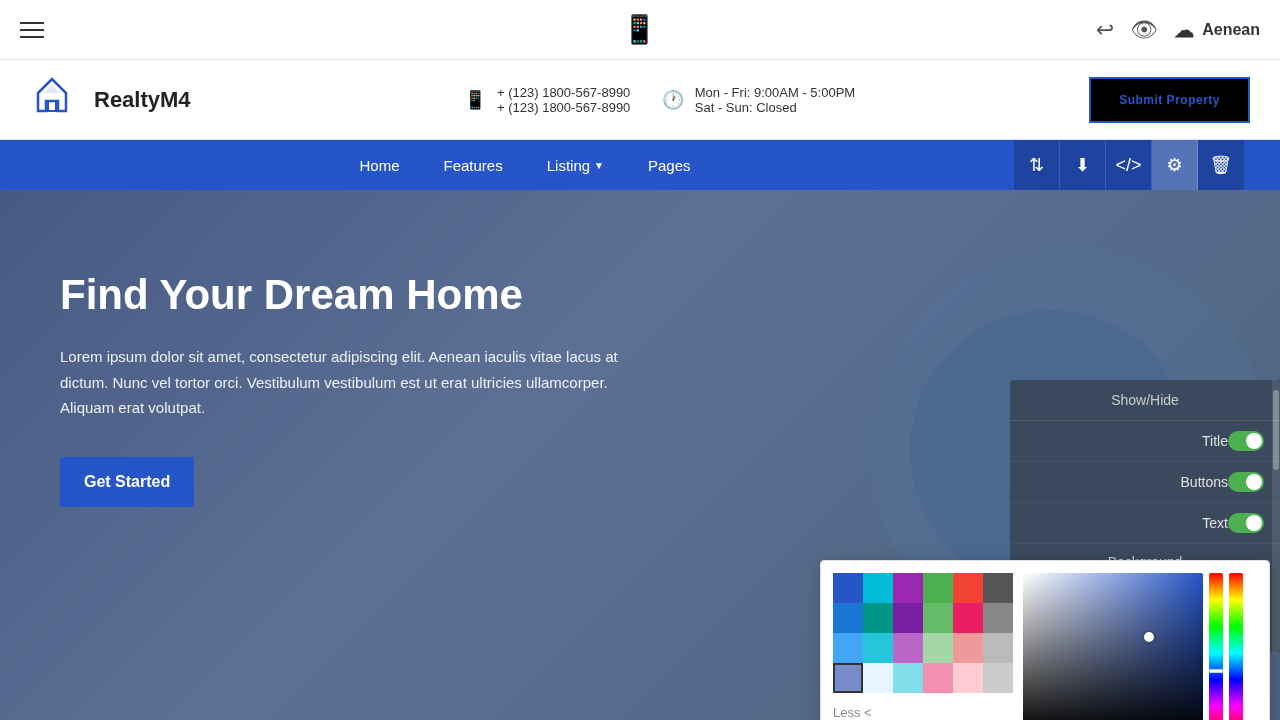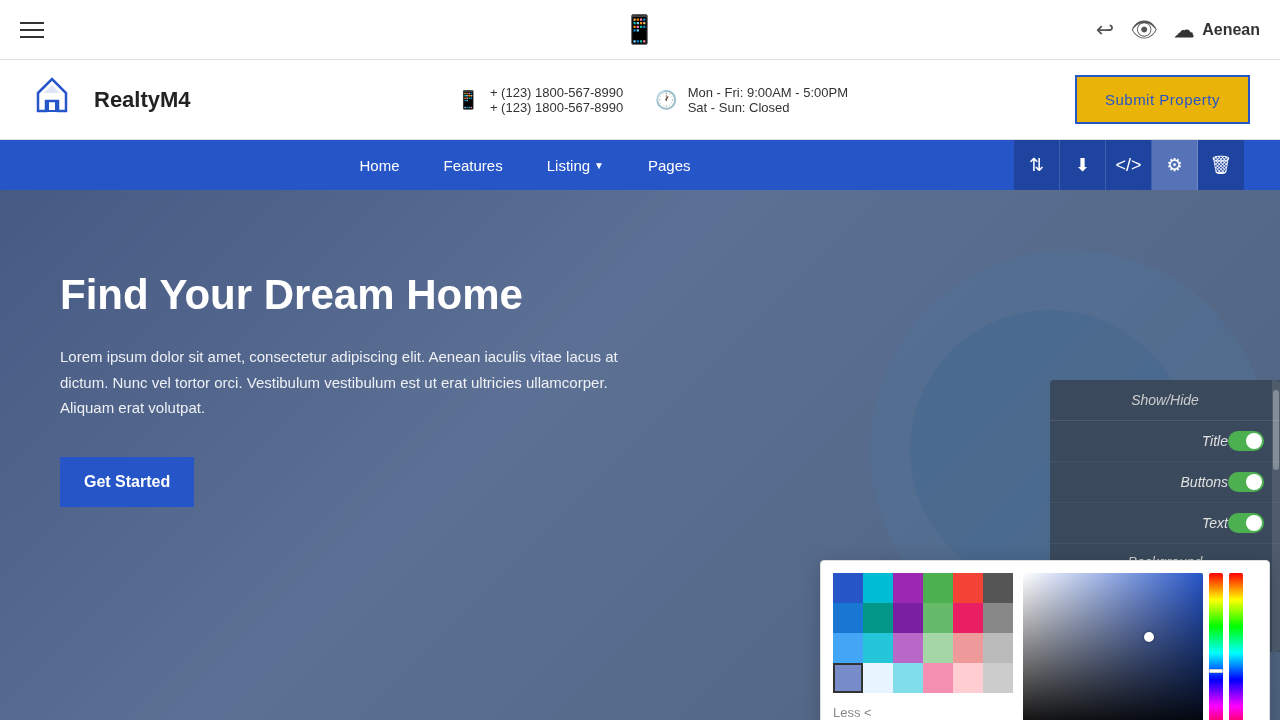--- a/index.html
+++ b/index.html
@@ -45,25 +45,25 @@
     }
     .logo-area { display: flex; align-items: center; gap: 20px; }
     .logo-icon { color: #2655c8; font-size: 36px; }
     .logo-text { font-size: 22px; font-weight: bold; color: #222; }
     .contact-area { display: flex; align-items: center; gap: 32px; margin-left: 40px; }
     .contact-item { display: flex; align-items: center; gap: 10px; }
     .contact-item-icon { font-size: 18px; color: #2655c8; }
     .contact-info { display: flex; flex-direction: column; font-size: 13px; color: #333; }
     .submit-btn {
       border: 2px solid #2655c8;
-      background: #eab308;
+      background: #000000;
       color: #2655c8;
       padding: 14px 28px;
-      font-size: 15px;
-      font-weight: 400;
+      font-size: 12px;
+      font-weight: 700;
       cursor: pointer;
       letter-spacing: 0.5px;
     }
 
     
     .nav-bar {
       height: 50px;
       background: #2655c8;
       display: flex;
       align-items: center;
@@ -156,27 +156,26 @@
       font-size: 16px;
       font-weight: 600;
       cursor: pointer;
     }
 
     
     .show-hide-panel {
       position: absolute;
       top: 190px;
       right: 0;
-      width: 230px;
+      width: 270px;
       background: #3a4a5c;
       color: #fff;
       z-index: 200;
       font-size: 14px;
       border-radius: 4px 0 0 4px;
-      font-style: italic;
     }
     .panel-section-title {
       text-align: center;
       padding: 12px;
       font-size: 14px;
       color: #ccc;
       border-bottom: 1px solid rgba(255,255,255,0.1);
     }
     .panel-row {
       display: flex;

